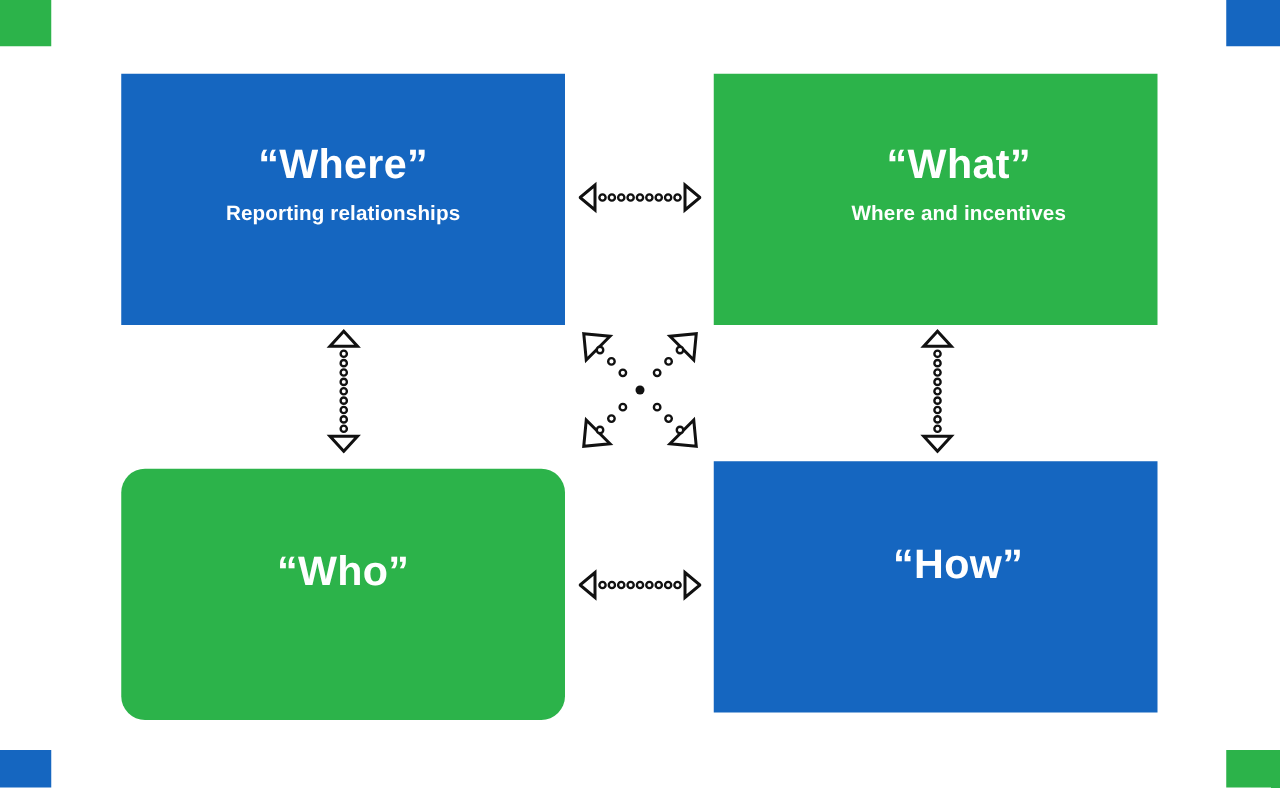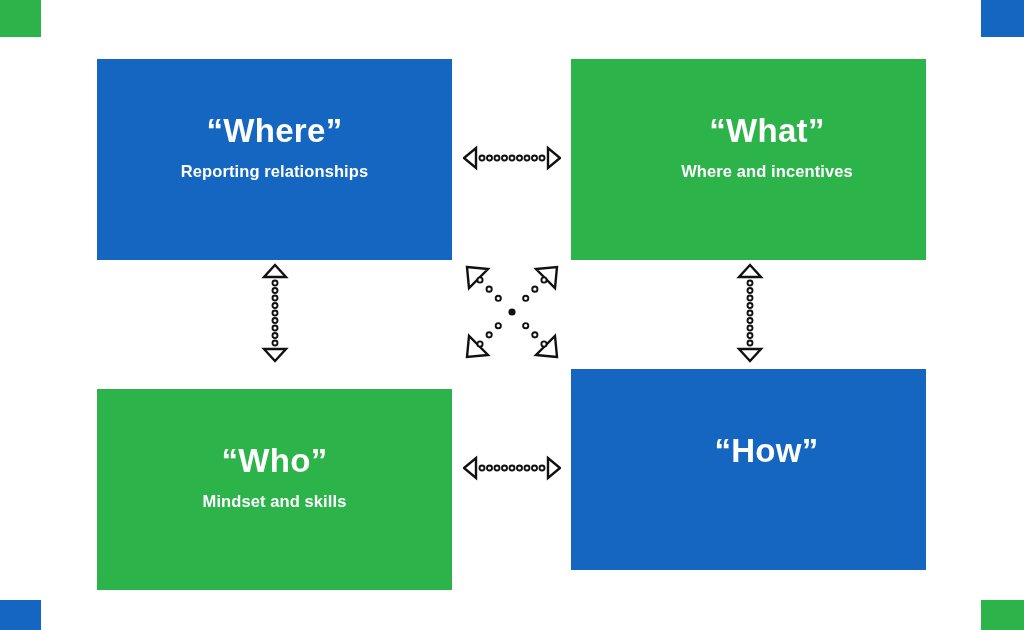--- a/index.html
+++ b/index.html
@@ -38,21 +38,21 @@
     height: 201px;
     display: flex;
     flex-direction: column;
     align-items: center;
     justify-content: center;
     box-sizing: border-box;
     color: #ffffff;
   }
   .q-where { left: 97px;  top: 59px;  }
   .q-what  { left: 571px; top: 59px;  }
-  .q-who   { left: 97px;  top: 389px; }
+  .q-who   { left: 97px;  top: 375px; border-radius: 19px; }
   .q-how   { left: 571px; top: 369px; }
 
   .q-title {
     font-size: 33px;
     font-weight: bold;
     line-height: 1.1;
     letter-spacing: 0.3px;
     margin: 0 0 12px 0;
     text-align: center;
   }
@@ -102,21 +102,20 @@
   <div class="quadrant q-what" style="background: rgb(44, 179, 74); padding-left: 37px;">
     <div class="inner">
       <div class="q-title">“What”</div>
       <div class="q-sub">Where and incentives</div>
     </div>
   </div>
 
   <div class="quadrant q-who" style="background: rgb(44, 179, 74);">
     <div class="inner">
       <div class="q-title">“Who”</div>
-      <div class="q-sub">Mindset and skills</div>
     </div>
   </div>
 
   <div class="quadrant q-how" style="background: rgb(21, 102, 192); padding-left: 36px;">
     <div class="inner">
       <div class="q-title">“How”</div>
     </div>
   </div>
 
   <svg class="connector conn-h-top" width="98" height="32" viewBox="0 0 98 32" aria-hidden="true">

